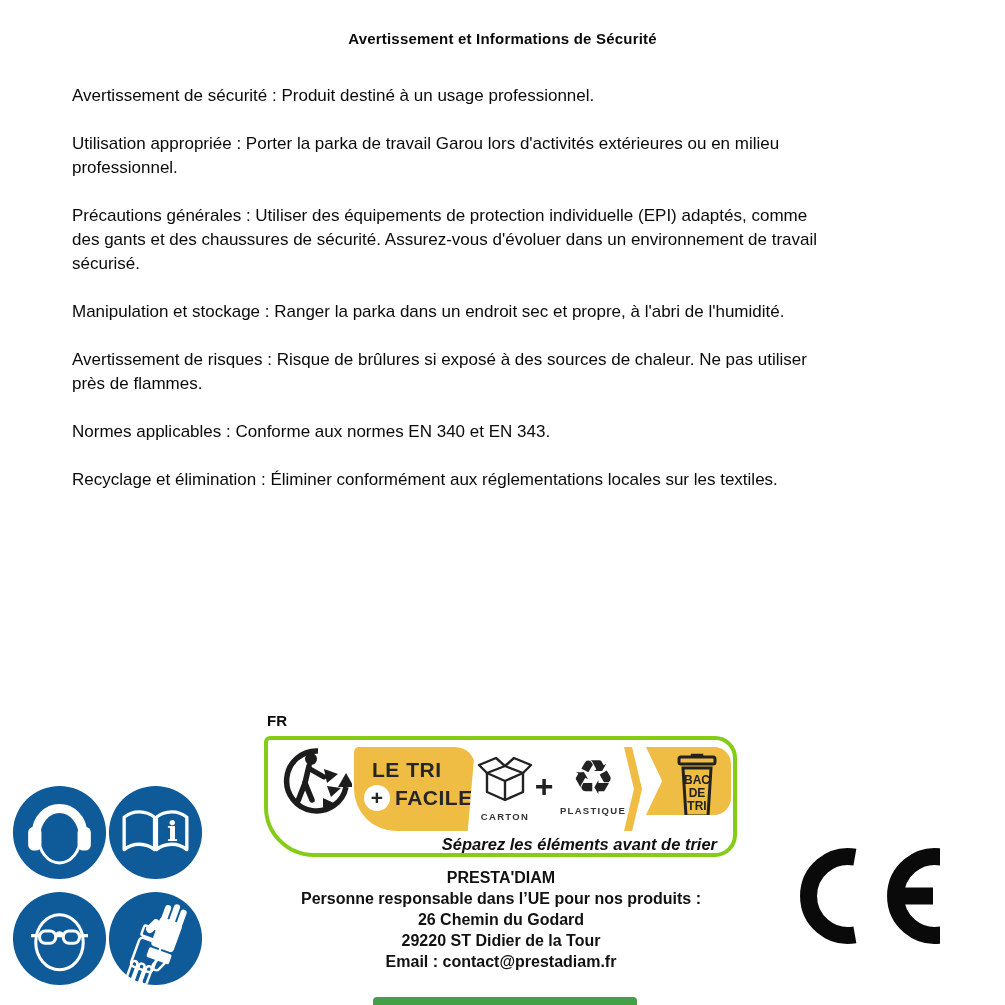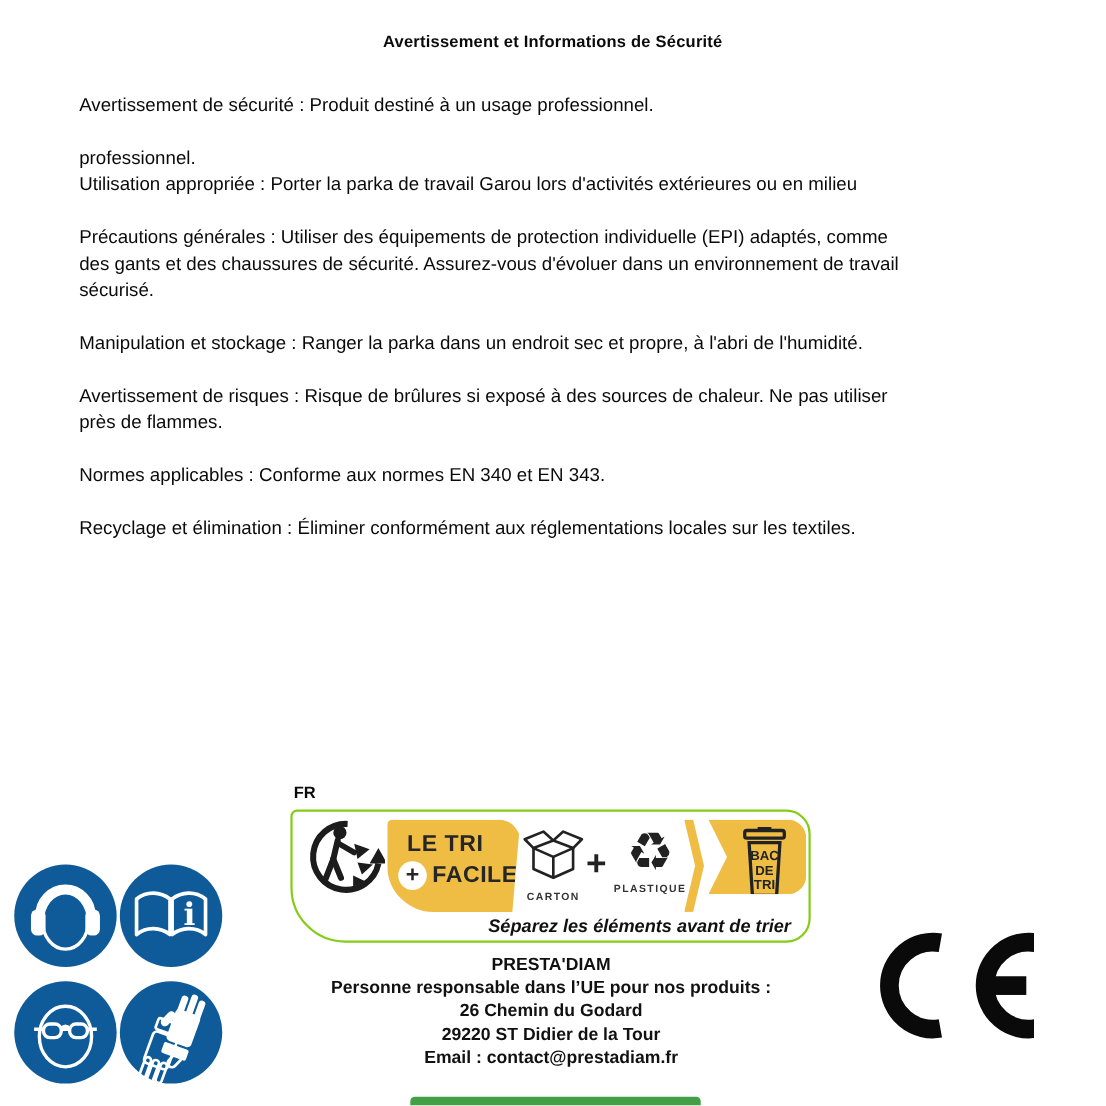--- a/index.html
+++ b/index.html
@@ -15,21 +15,21 @@
   .para{margin:0 0 24px 0;font-size:17px;line-height:24px;}
   .para div{white-space:nowrap;}
   
   .picto-grid{position:absolute;left:12px;top:785px;width:192px;height:202px;}
   .picto{position:absolute;width:95px;height:95px;}
   .p1{left:0;top:0}.p2{left:96px;top:0}.p3{left:0;top:106px}.p4{left:96px;top:106px}
   
   .fr-label{position:absolute;left:267px;top:712px;font-size:15px;font-weight:bold;}
   .tri-panel{
     position:absolute;left:264px;top:736px;width:473px;height:121px;background:#fff;
-    border:2px solid #84cc16;border-radius:6px 22px 22px 50px;box-sizing:border-box;
+    border:4px solid #84cc16;border-radius:6px 22px 22px 50px;box-sizing:border-box;
   }
   .triman{position:absolute;left:12px;top:5px;}
   .badge{
     position:absolute;left:86px;top:7px;width:121px;height:84px;background:#efbd44;
     border-radius:5px 20px 6px 42px;
     clip-path:polygon(0 0,100% 0,94% 100%,0 100%);
   }
   .badge-line1{margin:11px 0 0 18px;font-size:21px;font-weight:800;color:#262626;letter-spacing:.5px;}
   .badge-line2{display:flex;align-items:center;margin:3px 0 0 10px;}
   .plus-circle{
@@ -73,22 +73,22 @@
 </head>
 <body>
 
 <div class="title">Avertissement et Informations de Sécurité</div>
 
 <div class="text-block">
   <div class="para">
     <div>Avertissement de sécurité : Produit destiné à un usage professionnel.</div>
   </div>
   <div class="para">
+    <div>Utilisation appropriée : Porter la parka de travail Garou lors d'activités extérieures ou en milieu</div>
     <div>professionnel.</div>
-    <div>Utilisation appropriée : Porter la parka de travail Garou lors d'activités extérieures ou en milieu</div>
   </div>
   <div class="para">
     <div>Précautions générales : Utiliser des équipements de protection individuelle (EPI) adaptés, comme</div>
     <div>des gants et des chaussures de sécurité. Assurez-vous d'évoluer dans un environnement de travail</div>
     <div>sécurisé.</div>
   </div>
   <div class="para">
     <div>Manipulation et stockage : Ranger la parka dans un endroit sec et propre, à l'abri de l'humidité.</div>
   </div>
   <div class="para">

